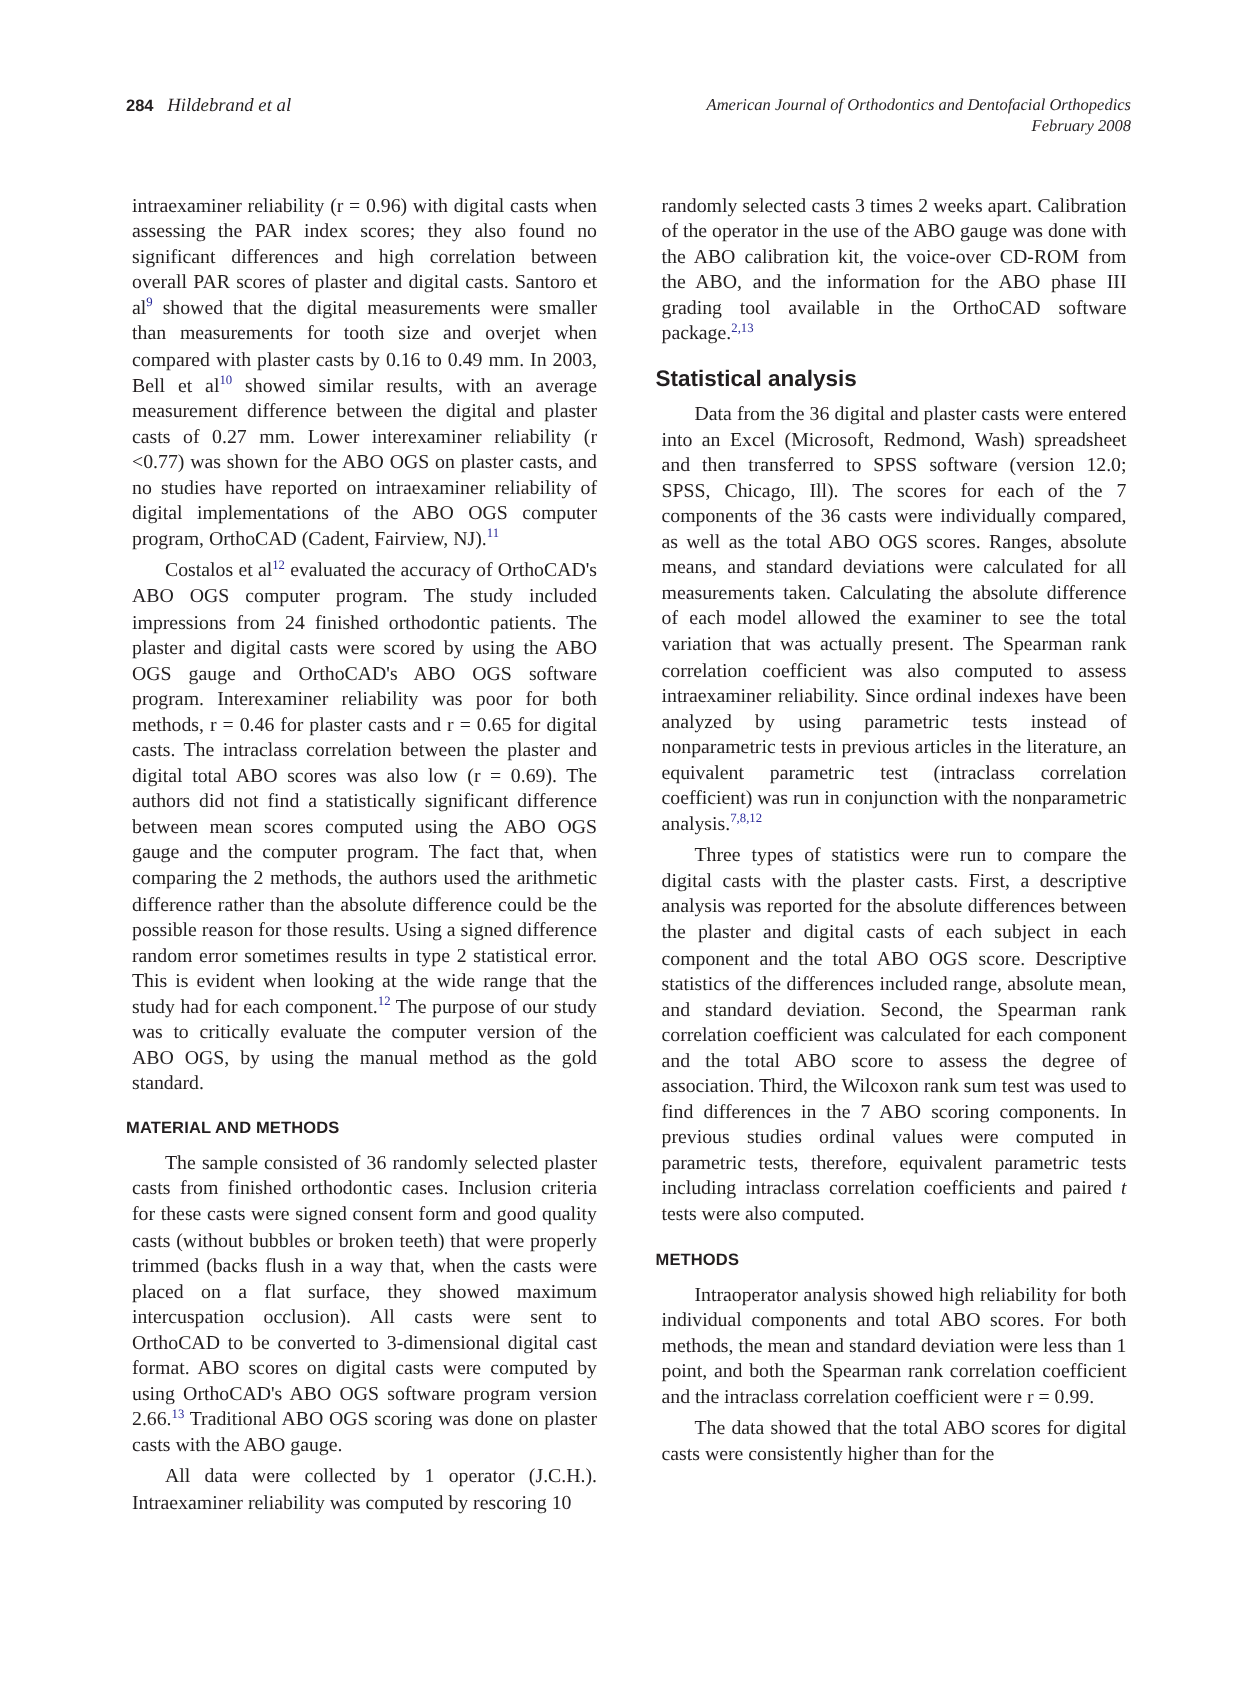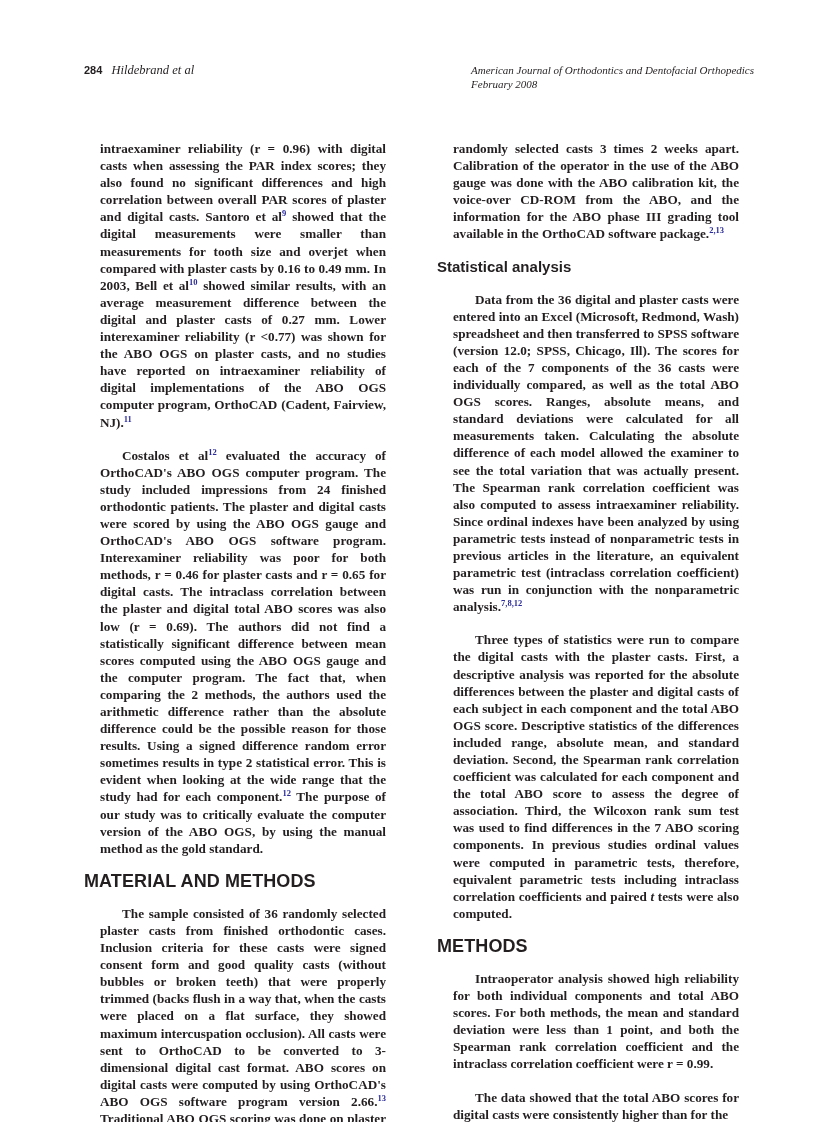--- a/index.html
+++ b/index.html
@@ -1,26 +1,26 @@
 <!DOCTYPE html>
 <html><head>
 <meta charset="utf-8">
 <style>
   html, body { margin:0; padding:0; background:#ffffff; }
   body { width:838px; height:1122px; position:relative; overflow:hidden; color:#231f20; }
   .header-left { position:absolute; left:84px; top:63px; font-family:"Liberation Serif", serif; font-size:12.5px; }
   .header-left .pg { font-family:"Liberation Sans", sans-serif; font-weight:bold; font-size:11px; margin-right:6px; }
   .header-left .auth { font-style:italic; }
-  .header-right { position:absolute; right:84px; top:63px; text-align:left; font-family:"Liberation Serif", serif; font-style:italic; font-size:11px; line-height:14px; }
+  .header-right { position:absolute; right:84px; top:63px; text-align:right; font-family:"Liberation Serif", serif; font-style:italic; font-size:11px; line-height:14px; }
   .col { position:absolute; top:124px; width:318px; font-family:"Liberation Serif", serif; font-size:13.2px; line-height:17.1px; text-align:justify; }
   .col.left { left:84px; }
   .col.right { left:437px; }
-  .col p { margin:16px;font-weight:bold; }
+  .col p { margin:4px; }
   .col p.ind { text-indent:22px; }
-  .col h2 { font-family:"Liberation Sans", sans-serif; font-weight:bold; font-size:18px; margin:14px 0 6px 0; line-height:16px; letter-spacing:0.1px; }
+  .col h2 { font-family:"Liberation Sans", sans-serif; font-weight:bold; font-size:11px; margin:14px 0 6px 0; line-height:16px; letter-spacing:0.1px; }
   .col h3 { font-family:"Liberation Sans", sans-serif; font-weight:bold; font-size:15px; margin:14px 0 6px 0; line-height:16px; }
   sup { font-size:8.5px; color:#2a2a9a; line-height:0; vertical-align:5px; }
   i { font-style:italic; }
 </style>
 </head>
 <body>
 
 <div class="header-left">
   <span class="pg">284</span>
   <span class="auth">Hildebrand et al</span>

